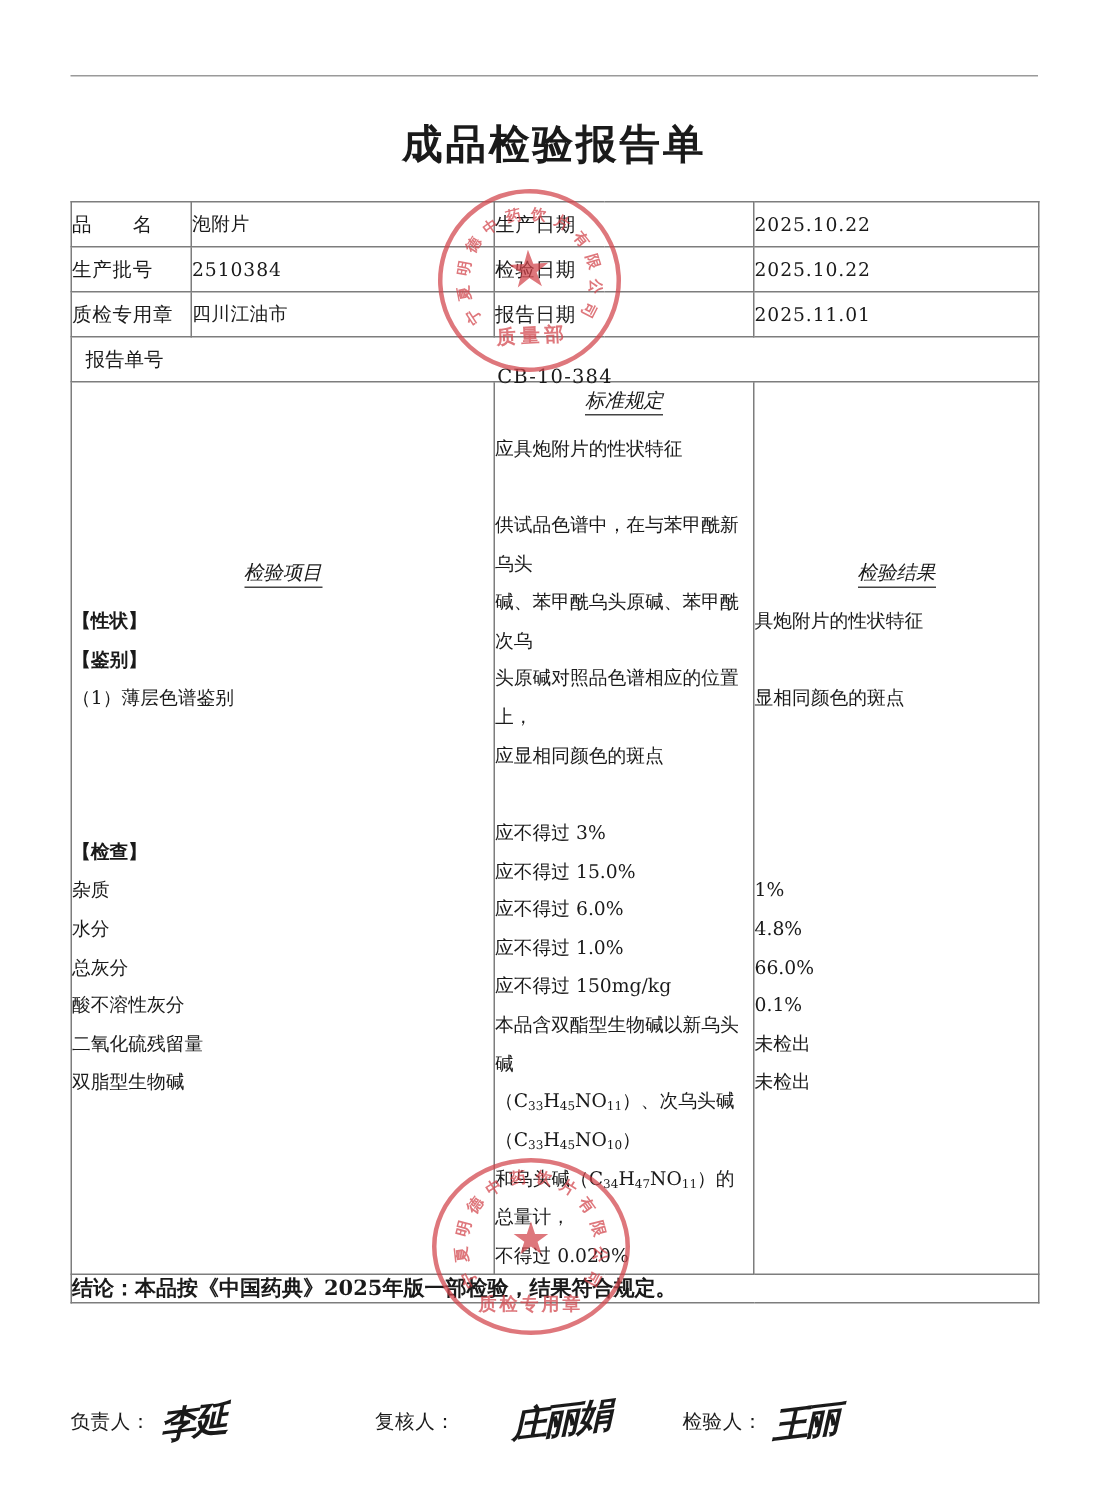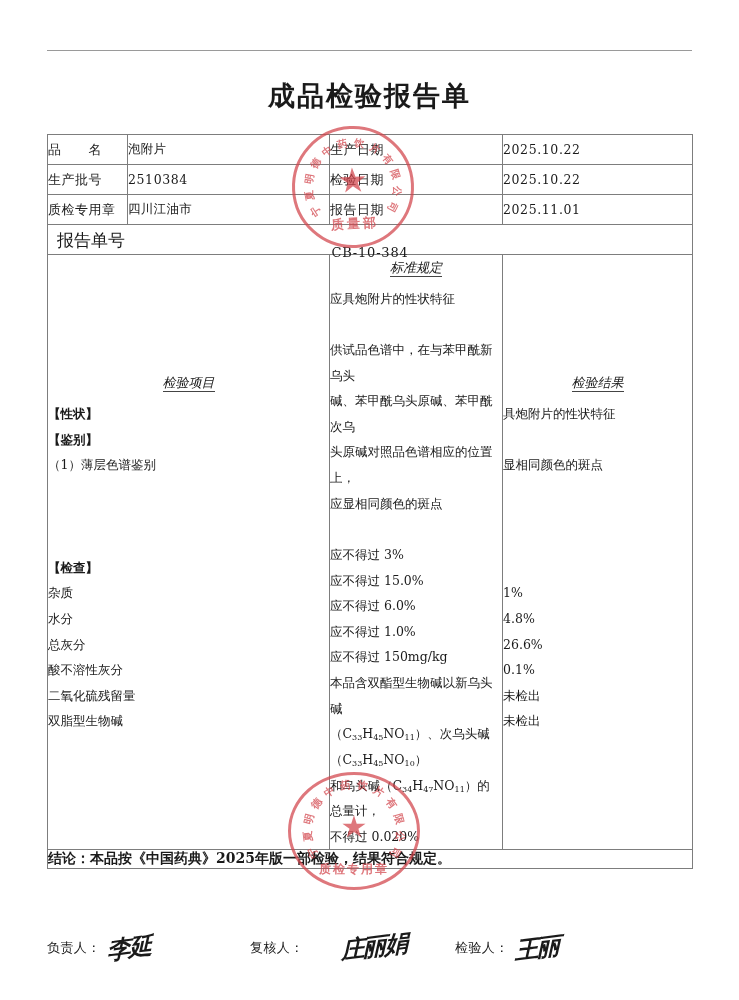--- a/index.html
+++ b/index.html
@@ -92,21 +92,21 @@
     letter-spacing: 0.6px;
   }
 
   .r-info td { height: 29px; }
 
   .report-no-cell { position: relative; height: 29px; }
   .report-no-label {
     position: absolute;
     left: 9px; top: 50%;
     transform: translateY(-50%);
-    font-size: 17px;
+    font-size: 13px;
   }
   .report-no-value {
     position: absolute;
     left: 50%; top: 50%;
     transform: translate(-50%, -50%);
     font-size: 13px;
     letter-spacing: 0.8px;
     white-space: nowrap;
     margin-top: 12px;
   }
@@ -310,21 +310,21 @@
           <div class="col-head"><span>检验结果</span></div>
           <div class="res-line">具炮附片的性状特征</div>
           <div class="res-line blank-line">·</div>
           <div class="res-line">显相同颜色的斑点</div>
           <div class="res-line blank-line">·</div>
           <div class="res-line blank-line">·</div>
           <div class="res-line blank-line">·</div>
           <div class="res-line blank-line">·</div>
           <div class="res-line">1%</div>
           <div class="res-line">4.8%</div>
-          <div class="res-line">26.6%</div>
+          <div class="res-line">66.0%</div>
           <div class="res-line">0.1%</div>
           <div class="res-line">未检出</div>
           <div class="res-line">未检出</div>
         </td>
       </tr>
       <tr>
         <td class="concl-cell" colspan="5">结论：本品按《中国药典》2025年版一部检验，结果符合规定。</td>
       </tr>
     </tbody>
   </table>

